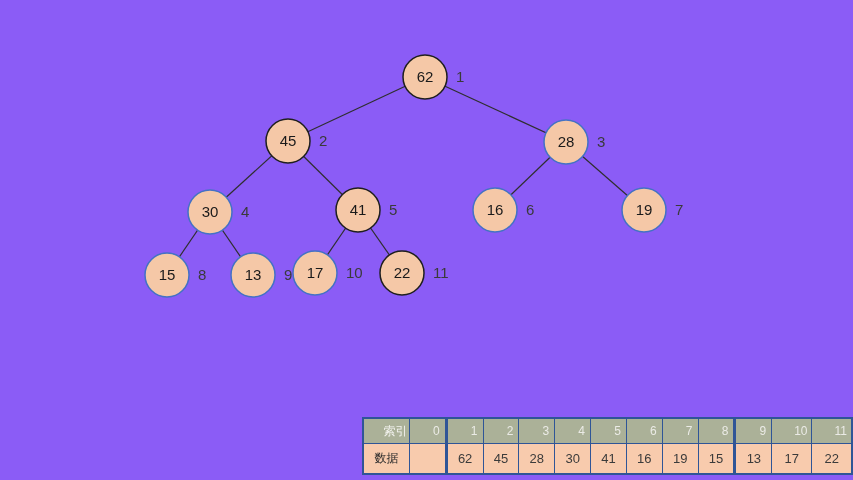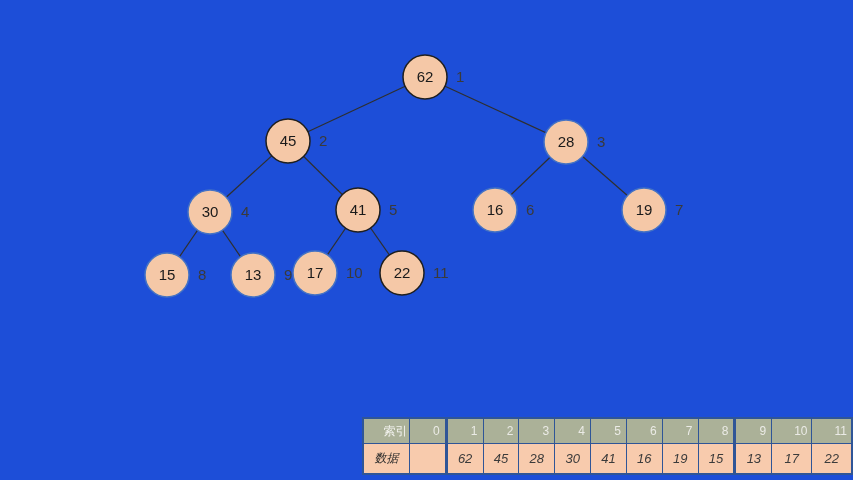--- a/index.html
+++ b/index.html
@@ -4,21 +4,21 @@
 <style>
   html, body {
     margin: 0;
     padding: 0;
     background: #ffffff;
   }
   #canvas {
     position: relative;
     width: 853px;
     height: 480px;
-    background: #1d4ed8;
+    background: #8b5cf6;
     overflow: hidden;
     font-family: "Liberation Sans", "DejaVu Sans", sans-serif;
   }
   #tree-svg {
     position: absolute;
     left: 0;
     top: 0;
     width: 853px;
     height: 480px;
   }
@@ -58,21 +58,20 @@
     padding-left: 18px;
   }
   #array-table tr.index-row th.row-label {
     color: #f2f2ee;
   }
   #array-table tr.data-row td {
     background: #f8cbad;
     color: #3b3b3b;
     height: 29px;
     font-size: 13px;
-    font-style: italic;
   }
   #array-table tr.data-row td.row-label {
     color: #2b2b2b;
     font-size: 12px;
   }
   #array-table .thick-right {
     border-right-width: 3px;
   }
 </style>
 </head>

